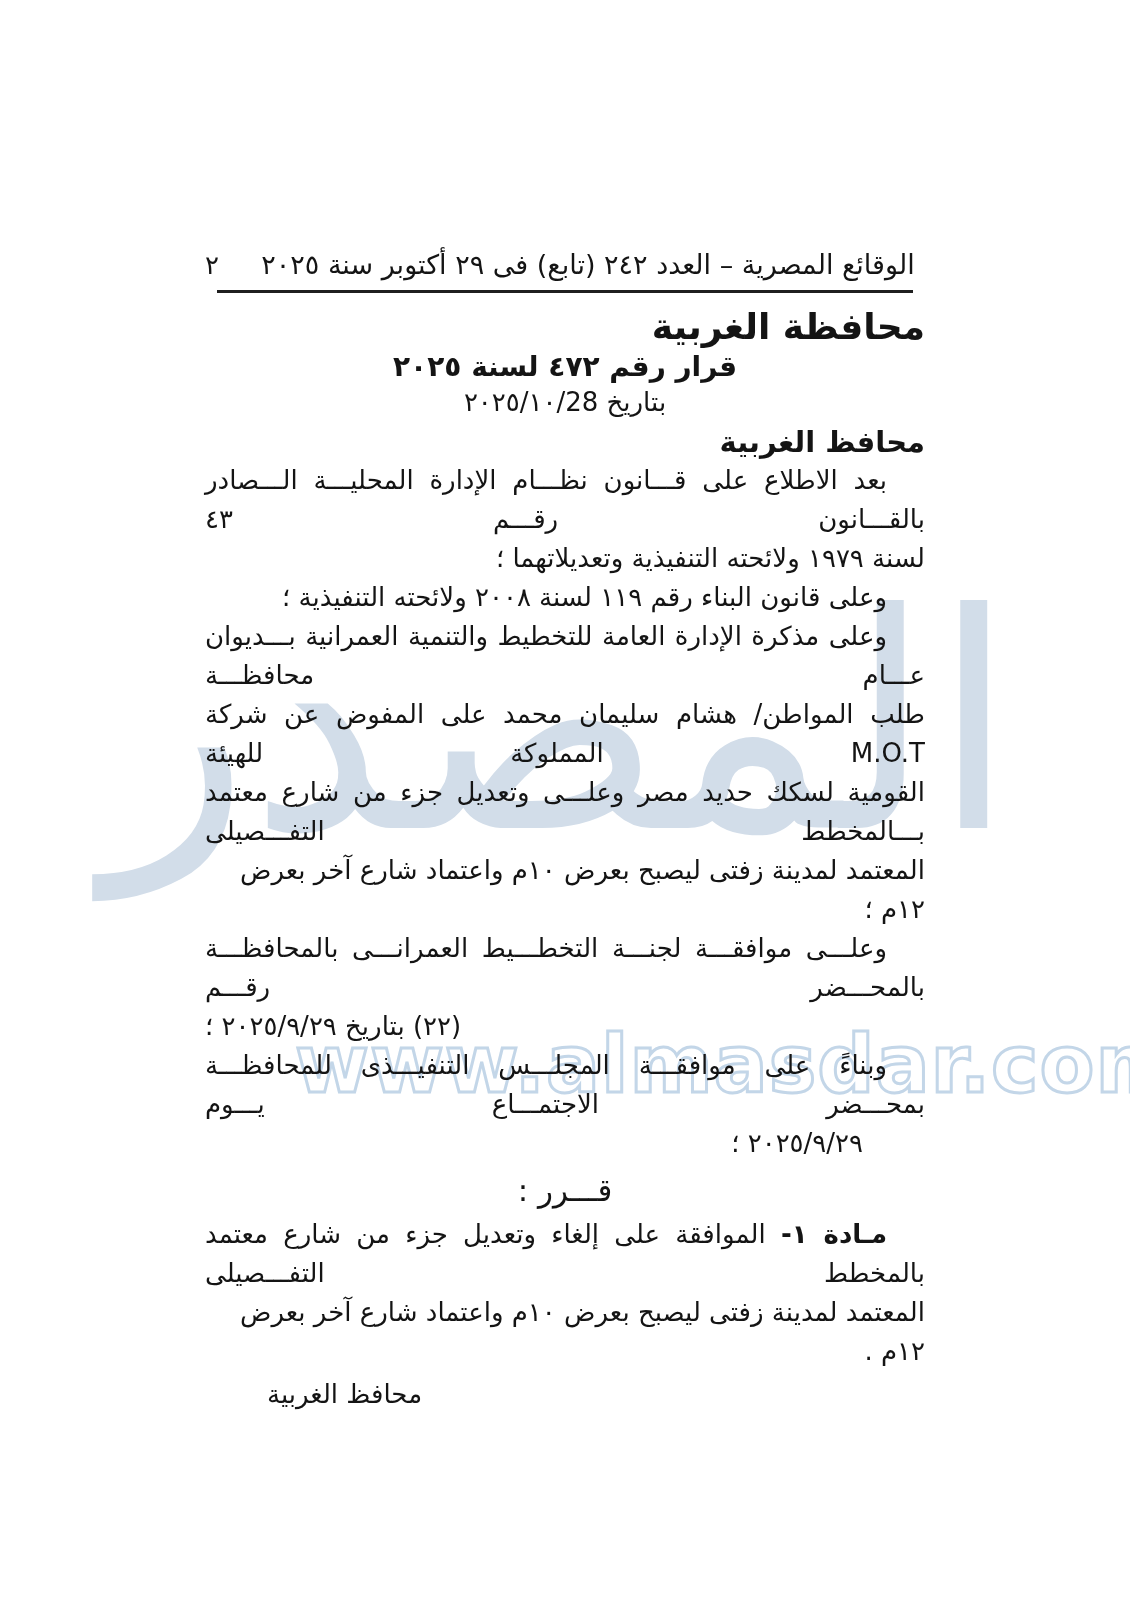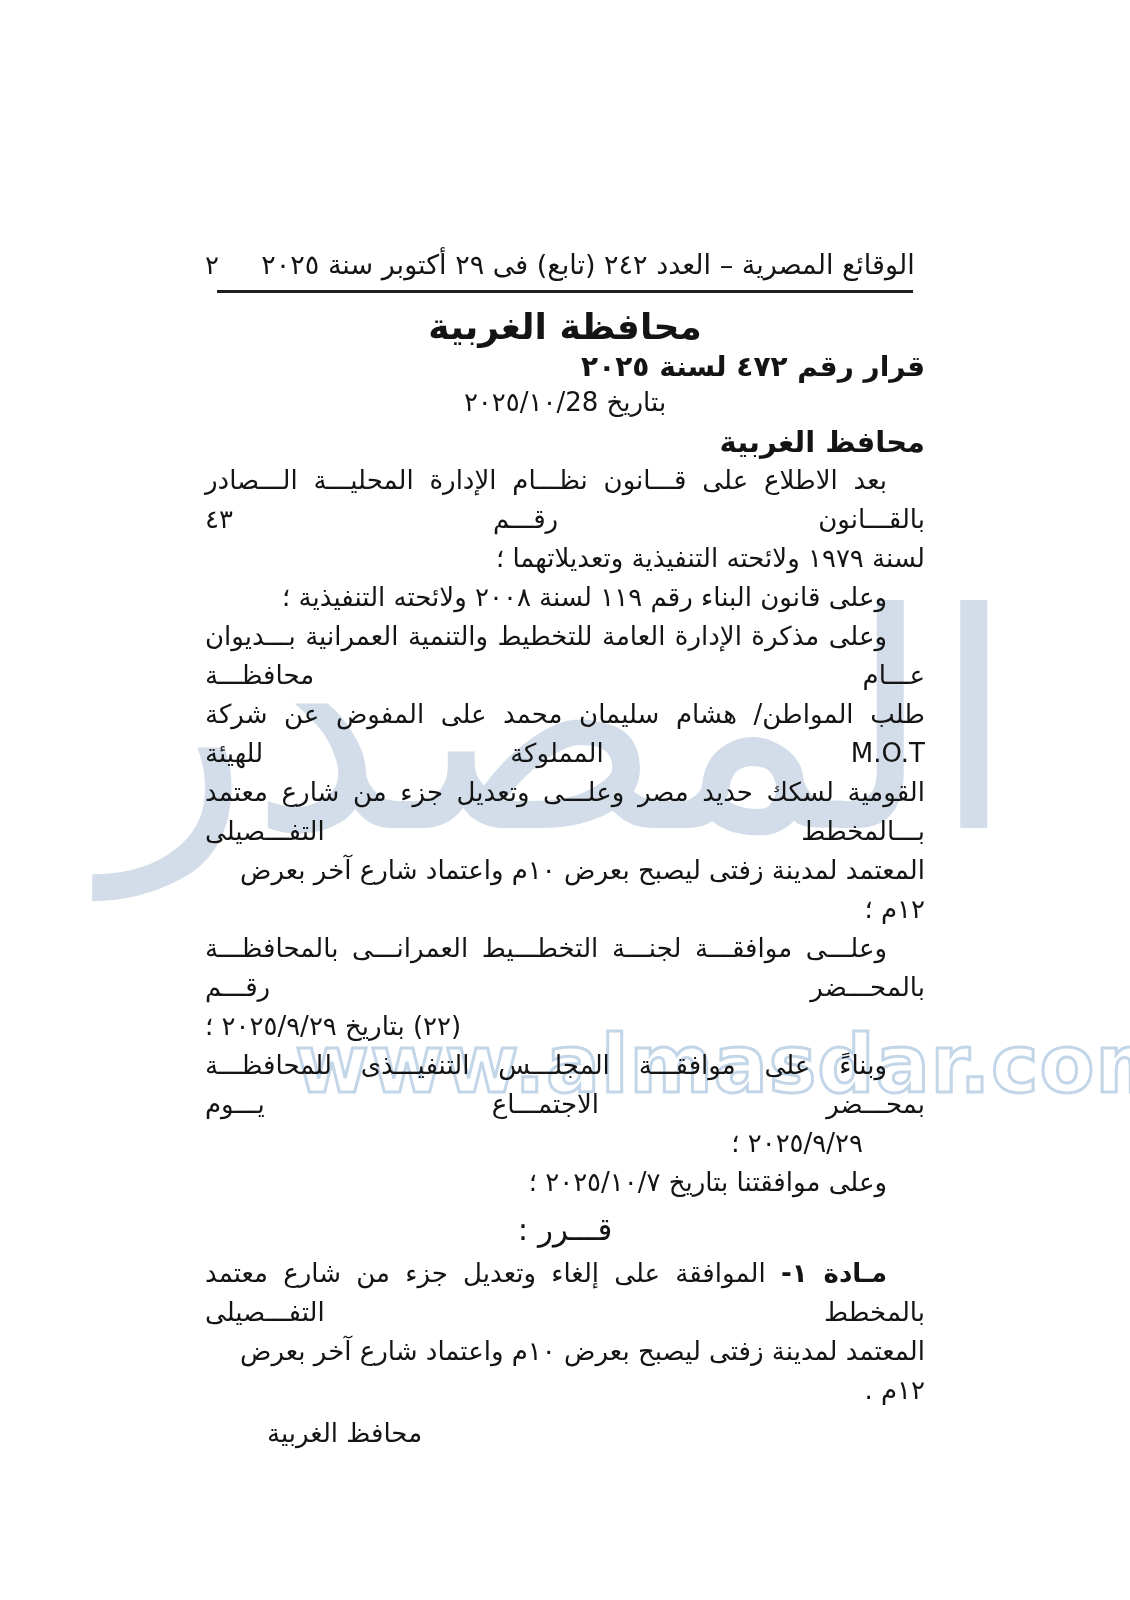--- a/index.html
+++ b/index.html
@@ -41,22 +41,22 @@
   
   .content{
     position:relative;z-index:1;
     padding:248px 205px 0 205px; 
     direction:rtl;
   }
   .header-row{display:flex;align-items:flex-end;font-size:27px;line-height:34px;}
   .page-number{width:46px;text-align:left;font-size:26px;}
   .header-text{flex:1;text-align:center;}
   .rule{border-top:3px solid #1f1f1f;margin:8px 12px 0 12px;}
-  .t-gov{margin-top:12px;text-align:center;font-weight:bold;font-size:36px;line-height:44px;}
-  .t-decree{font-weight:bold;font-size:28px;line-height:36px;}
+  .t-gov{margin-top:12px;text-align:right;font-weight:bold;font-size:36px;line-height:44px;}
+  .t-decree{text-align:center;font-weight:bold;font-size:28px;line-height:36px;}
   .t-date{text-align:center;font-size:26px;line-height:34px;}
   .issuer{margin-top:4px;text-align:right;font-weight:bold;font-size:29px;line-height:38px;}
   .line{font-size:26px;line-height:39px;}
   .j{text-align:justify;text-align-last:justify;}
   .r{text-align:right;}
   .c{text-align:left;}
   .ind{text-indent:38px;}
   .inset{padding-right:62px;}
   .qarar{margin:6px 0 4px;text-align:center;font-weight:normal;font-size:31px;line-height:42px;}
   .art-label{font-weight:bold;}
@@ -90,21 +90,20 @@
     <div class="line r">لسنة ١٩٧٩ ولائحته التنفيذية وتعديلاتهما ؛</div>
     <div class="line r ind">وعلى قانون البناء رقم ١١٩ لسنة ٢٠٠٨ ولائحته التنفيذية ؛</div>
     <div class="line j ind">وعلى مذكرة الإدارة العامة للتخطيط والتنمية العمرانية بـــديوان عـــام محافظـــة</div>
     <div class="line j">طلب المواطن/ هشام سليمان محمد على المفوض عن شركة M.O.T المملوكة للهيئة</div>
     <div class="line j">القومية لسكك حديد مصر وعلـــى وتعديل جزء من شارع معتمد بـــالمخطط التفـــصيلى</div>
     <div class="line r">المعتمد لمدينة زفتى ليصبح بعرض ١٠م واعتماد شارع آخر بعرض ١٢م ؛</div>
     <div class="line j ind">وعلـــى موافقـــة لجنـــة التخطـــيط العمرانـــى بالمحافظـــة بالمحـــضر رقـــم</div>
     <div class="line c">(٢٢) بتاريخ ٢٠٢٥/٩/٢٩ ؛</div>
     <div class="line j ind">وبناءً على موافقـــة المجلـــس التنفيـــذى للمحافظـــة بمحـــضر الاجتمـــاع يـــوم</div>
     <div class="line r inset">٢٠٢٥/٩/٢٩ ؛</div>
-    <div class="line r ind">وعلى موافقتنا بتاريخ ٢٠٢٥/١٠/٧ ؛</div>
 
     <div class="qarar">قـــرر :</div>
 
     <div class="line j ind">
       <span class="art-label">مـادة ١-</span>
       <span>الموافقة على إلغاء وتعديل جزء من شارع معتمد بالمخطط التفـــصيلى</span>
     </div>
     <div class="line r">المعتمد لمدينة زفتى ليصبح بعرض ١٠م واعتماد شارع آخر بعرض ١٢م .</div>
 
     <div class="sig">

